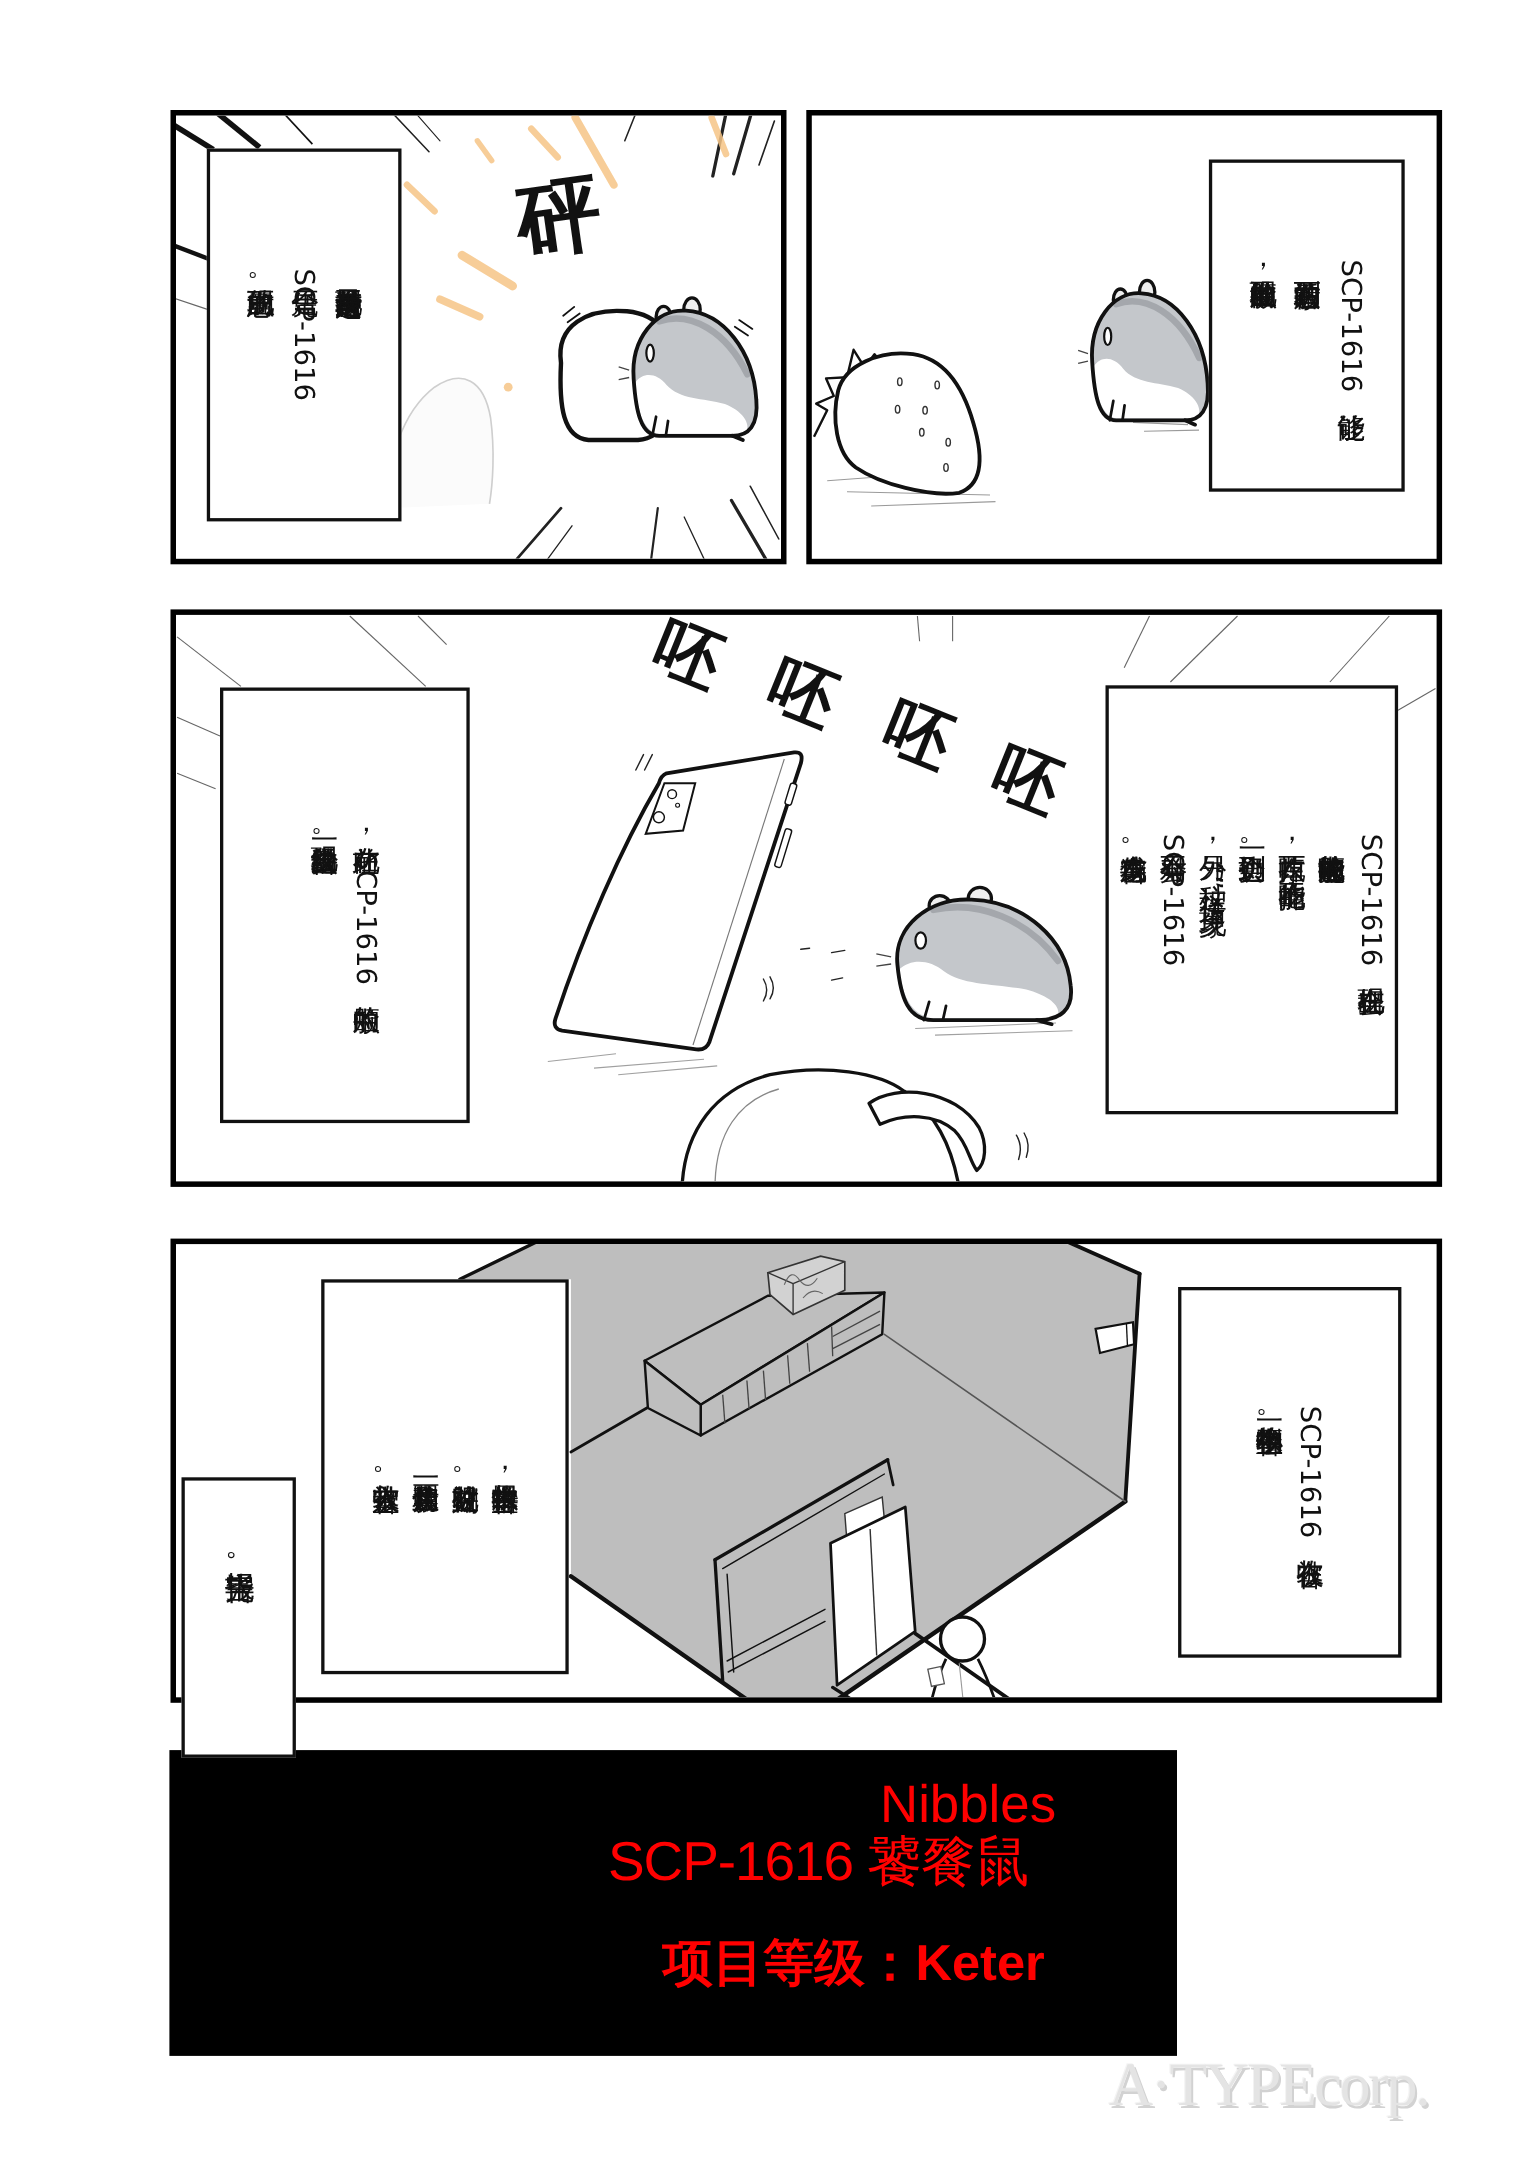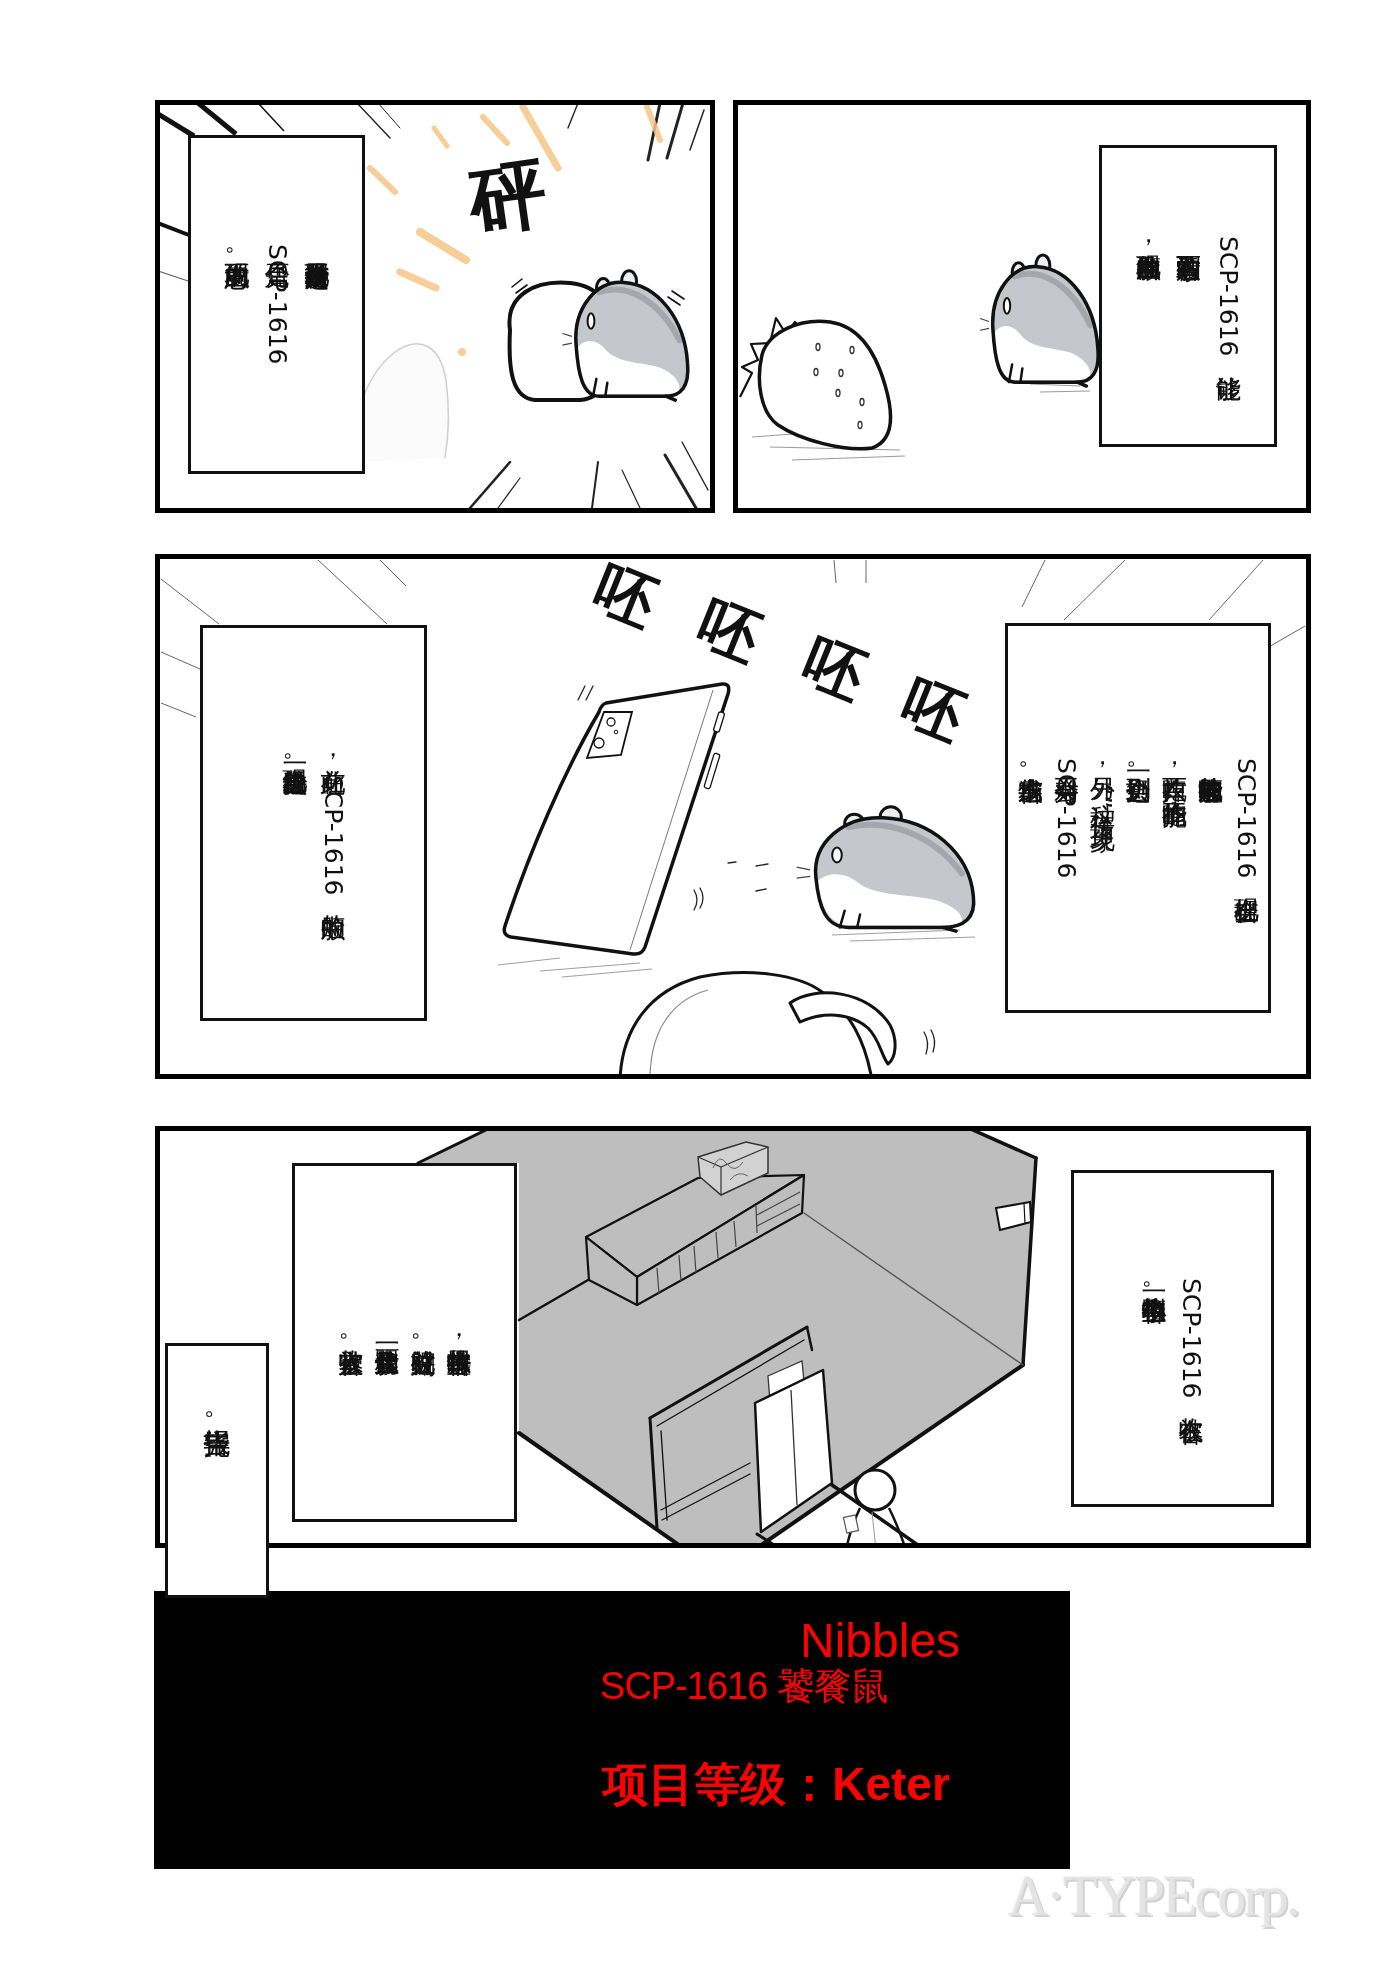--- a/index.html
+++ b/index.html
@@ -37,21 +37,21 @@
   .banner {
     position:absolute; left:154px; top:1591px; width:916px; height:278px;
     background:#000000; overflow:hidden; z-index:6;
   }
   .banner .en {
     position:absolute; left:646px; top:26px;
     font-family:"Liberation Sans", sans-serif; font-size:48px; line-height:1; color:#ff0000;
   }
   .banner .title {
     position:absolute; left:0; width:1180px; top:76px; text-align:center;
-    font-family:"Liberation Sans", sans-serif; font-size:38px; letter-spacing:-1px;
+    font-family:"Liberation Sans", sans-serif; font-size:50px; letter-spacing:-1px;
     line-height:1; color:#ff0000; white-space:nowrap;
   }
   .banner .cls {
     position:absolute; left:0; width:1180px; top:170px; text-align:center;
     font-family:"Liberation Sans", sans-serif; font-size:46px; font-weight:bold;
     line-height:1; color:#ff0000; white-space:nowrap;margin-left:32px;
   }
   .watermark {
     position:absolute; left:1008px; top:1868px;
     font-family:"Liberation Serif", serif; font-size:56px; line-height:1;

